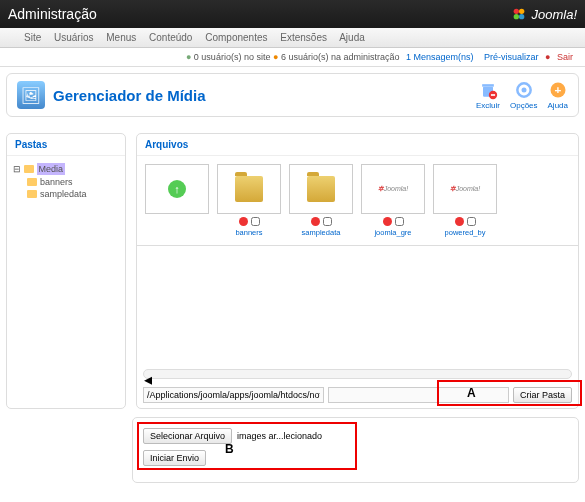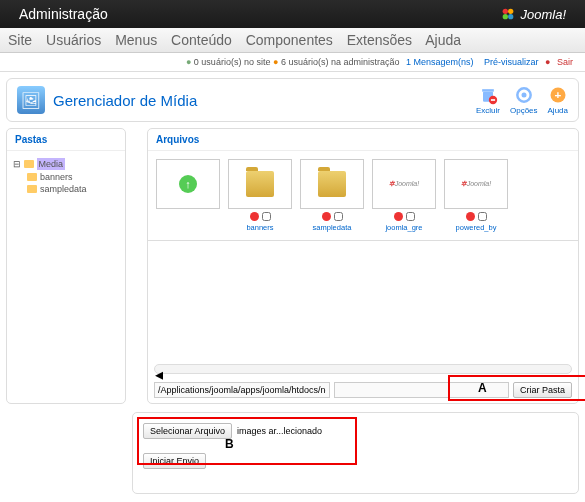--- a/index.html
+++ b/index.html
@@ -1,37 +1,37 @@
 <!DOCTYPE html>
 <html><head>
 <meta charset="utf-8">
 <style>
 *{box-sizing:border-box;margin:0;padding:0;font-family:Arial,Helvetica,sans-serif}
 body{background:#fff;width:585px}
-.hdr{background:linear-gradient(#2a2a2a,#1a1a1a);color:#fff;padding:6px 19px;display:flex;justify-content:space-between;align-items:center;font-size:14px}
+.hdr{background:linear-gradient(#2a2a2a,#1a1a1a);color:#fff;padding:6px 8px;display:flex;justify-content:space-between;align-items:center;font-size:14px}
 .logo{display:flex;align-items:center;gap:4px;font-style:italic;font-size:13px}
 .logo svg{width:16px;height:16px}
-.menubar{background:linear-gradient(#f8f8f8,#e8e8e8);border-bottom:1px solid #ccc;padding:4px 8px;font-size:14px;color:#666}
+.menubar{background:linear-gradient(#f8f8f8,#e8e8e8);border-bottom:1px solid #ccc;padding:4px 24px;font-size:10px;color:#666}
 .menubar span{margin-right:10px;cursor:pointer}
 .status{background:#fff;padding:4px 8px;font-size:9px;color:#555;text-align:right;border-bottom:1px solid #ddd}
 .status .grn{color:#7a7}
 .status .org{color:#e80}
 .status a{color:#06c;text-decoration:none;margin:0 4px}
 .main{padding:6px}
 .titlebar{display:flex;align-items:center;justify-content:space-between;border:1px solid #ddd;border-radius:6px;padding:6px 10px;background:#fff}
 .titlebar-left{display:flex;align-items:center;gap:8px}
 .t-icon{width:28px;height:28px;background:linear-gradient(#8cf,#48c);border-radius:4px;display:flex;align-items:center;justify-content:center;color:#fff;font-size:16px}
-.titlebar h2{color:#06c;font-size:15px;font-weight:normal}
+.titlebar h2{color:#06c;font-size:15px;font-weight:bold}
 .toolbar{display:flex;gap:10px}
 .tbtn{display:flex;flex-direction:column;align-items:center;font-size:8px;color:#06c;cursor:pointer;gap:1px}
 .tbtn svg{width:20px;height:20px}
 .tabs{border:1px solid #ddd;border-radius:5px;padding:5px;margin-top:6px;font-size:10px}
 .tabs .tab{display:inline-block;padding:2px 8px;border:1px solid #ccc;border-radius:3px;background:linear-gradient(#fff,#eee);color:#06c;cursor:pointer}
 .tabs .tab.inactive{border:none;background:none;color:#888}
-.cols{display:flex;gap:21px;margin-top:6px}
+.cols{display:flex;gap:10px;margin-top:16px}
 .panel{border:1px solid #ddd;border-radius:5px}
 .panel-h{color:#06c;font-size:10px;font-weight:bold;padding:5px 8px;border-bottom:1px solid #eee}
 .left{width:120px}
 .right{flex:1}
 .tree{padding:6px;font-size:9px;color:#555}
 .tree .node{display:flex;align-items:center;gap:3px;padding:1px 0}
 .tree .root{background:#c4b5fd;padding:1px 2px}
 .tree .child{margin-left:14px}
 .folder-icon{width:10px;height:8px;background:#fc6;border-radius:1px;display:inline-block}
 .files{padding:8px;display:flex;gap:8px;flex-wrap:nowrap}
@@ -47,21 +47,21 @@
 .jlogo b{color:#d44}
 .scroll-area{border-top:1px solid #ddd;padding:3px 6px}
 .scroll-track{height:10px;background:#f4f4f4;border:1px solid #ddd;border-radius:5px;position:relative;margin-top:120px}
 .pathrow{display:flex;align-items:center;gap:4px;padding:5px 6px;font-size:9px;position:relative}
 .pathrow input[type=text]{flex:1;border:1px solid #ccc;padding:2px 3px;font-size:9px;background:#fafafa}
 .pathrow .newf{width:100px;border:1px solid #ccc;padding:2px;font-size:9px}
 .pathrow button{font-size:9px;padding:2px 6px;background:linear-gradient(#fff,#e8e8e8);border:1px solid #bbb;border-radius:2px;cursor:pointer}
 .redbox{position:absolute;border:2px solid #e00;pointer-events:none}
 .upload{margin-top:8px}
 .upload-body{padding:10px;position:relative}
-.urow{display:flex;gap:5px;align-items:center;margin-bottom:14px;font-size:9px}
+.urow{display:flex;gap:5px;align-items:center;margin-bottom:6px;font-size:9px}
 .urow button{font-size:9px;padding:2px 6px;background:linear-gradient(#fff,#e8e8e8);border:1px solid #bbb;border-radius:2px;cursor:pointer}
 .annot{position:absolute;font-size:12px;font-weight:bold;color:#000}
 .up-arrow{width:18px;height:18px;border-radius:50%;background:#5c5;display:flex;align-items:center;justify-content:center;color:#fff;font-size:11px;font-weight:bold}
 </style>
 </head>
 <body>
 
 <div class="hdr">
   <span>Administração</span>
   <span class="logo">

